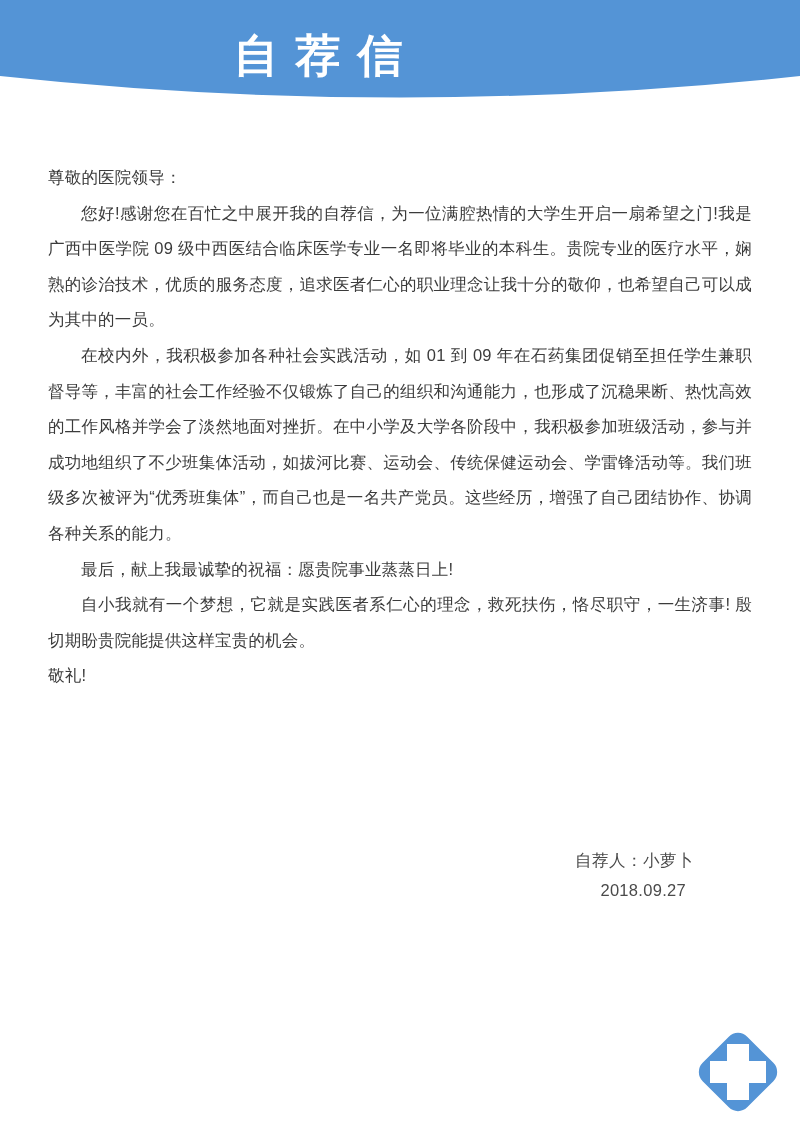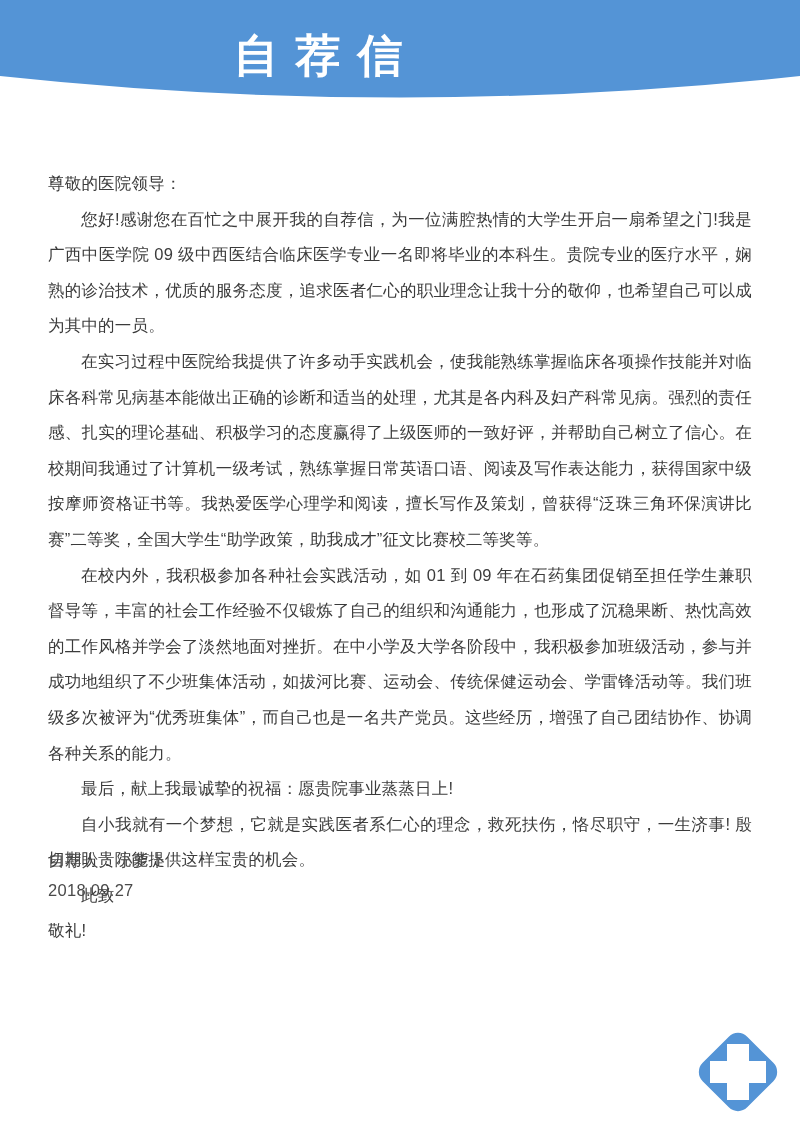--- a/index.html
+++ b/index.html
@@ -47,21 +47,21 @@
     text-indent: 17px;
     line-height: 56px;
     white-space: nowrap;
     font-family: "Liberation Sans", "DejaVu Sans", sans-serif;
   }
 
   
   .letter-body {
     position: absolute;
     left: 48px;
-    top: 166px;
+    top: 160px;
     width: 704px;
   }
   .para {
     margin: 0;
     font-size: 16.5px;
     line-height: 35.6px;
     color: #3b3b3b;
     text-align: justify;
     text-justify: inter-character;
     word-break: break-all;
@@ -70,20 +70,21 @@
   .para.indent {
     text-indent: 2em;
   }
 
   
   .signature-block {
     position: absolute;
     left: 48px;
     top: 845px;
     width: 704px;
+    text-align: right;
   }
   .sign-line {
     font-size: 16.5px;
     line-height: 30px;
     color: #4a4a4a;
     padding-right: 58px;
     letter-spacing: 0.5px;
   }
   .sign-line.date {
     padding-right: 66px;
@@ -115,29 +116,27 @@
     </svg>
     <div class="header-title">自荐信</div>
   </div>
 
   <div class="letter-body">
 
     <p class="para">尊敬的医院领导：</p>
 
     <p class="para indent">您好!感谢您在百忙之中展开我的自荐信，为一位满腔热情的大学生开启一扇希望之门!我是广西中医学院 09 级中西医结合临床医学专业一名即将毕业的本科生。贵院专业的医疗水平，娴熟的诊治技术，优质的服务态度，追求医者仁心的职业理念让我十分的敬仰，也希望自己可以成为其中的一员。</p>
 
-    <p class="para indent">在实习过程中医院给我提供了许多动手实践机会，使我能熟练掌握临床各项操作技能并对临床各科常见病基本能做出正确的诊断和适当的处理，尤其是各内科及妇产科常见病。强烈的责任感、扎实的理论基础、积极学习的态度赢得了上级医师的一致好评，并帮助自己树立了信心。在校期间我通过了计算机一级考试，熟练掌握日常英语口语、阅读及写作表达能力，获得国家中级按摩师资格证书等。我热爱医学心理学和阅读，擅长写作及策划，曾获得“泛珠三角环保演讲比赛”二等奖，全国大学生“助学政策，助我成才”征文比赛校二等奖等。</p>
 
     <p class="para indent">在校内外，我积极参加各种社会实践活动，如 01 到 09 年在石药集团促销至担任学生兼职督导等，丰富的社会工作经验不仅锻炼了自己的组织和沟通能力，也形成了沉稳果断、热忱高效的工作风格并学会了淡然地面对挫折。在中小学及大学各阶段中，我积极参加班级活动，参与并成功地组织了不少班集体活动，如拔河比赛、运动会、传统保健运动会、学雷锋活动等。我们班级多次被评为“优秀班集体”，而自己也是一名共产党员。这些经历，增强了自己团结协作、协调各种关系的能力。</p>
 
     <p class="para indent">最后，献上我最诚挚的祝福：愿贵院事业蒸蒸日上!</p>
 
     <p class="para indent">自小我就有一个梦想，它就是实践医者系仁心的理念，救死扶伤，恪尽职守，一生济事! 殷切期盼贵院能提供这样宝贵的机会。</p>
 
-    <p class="para indent">此致</p>
 
     <p class="para">敬礼!</p>
   </div>
 
   <div class="signature-block">
     <div class="sign-line">自荐人：小萝卜</div>
     <div class="sign-line date">2018.09.27</div>
   </div>
 
   <div class="footer-logo">

